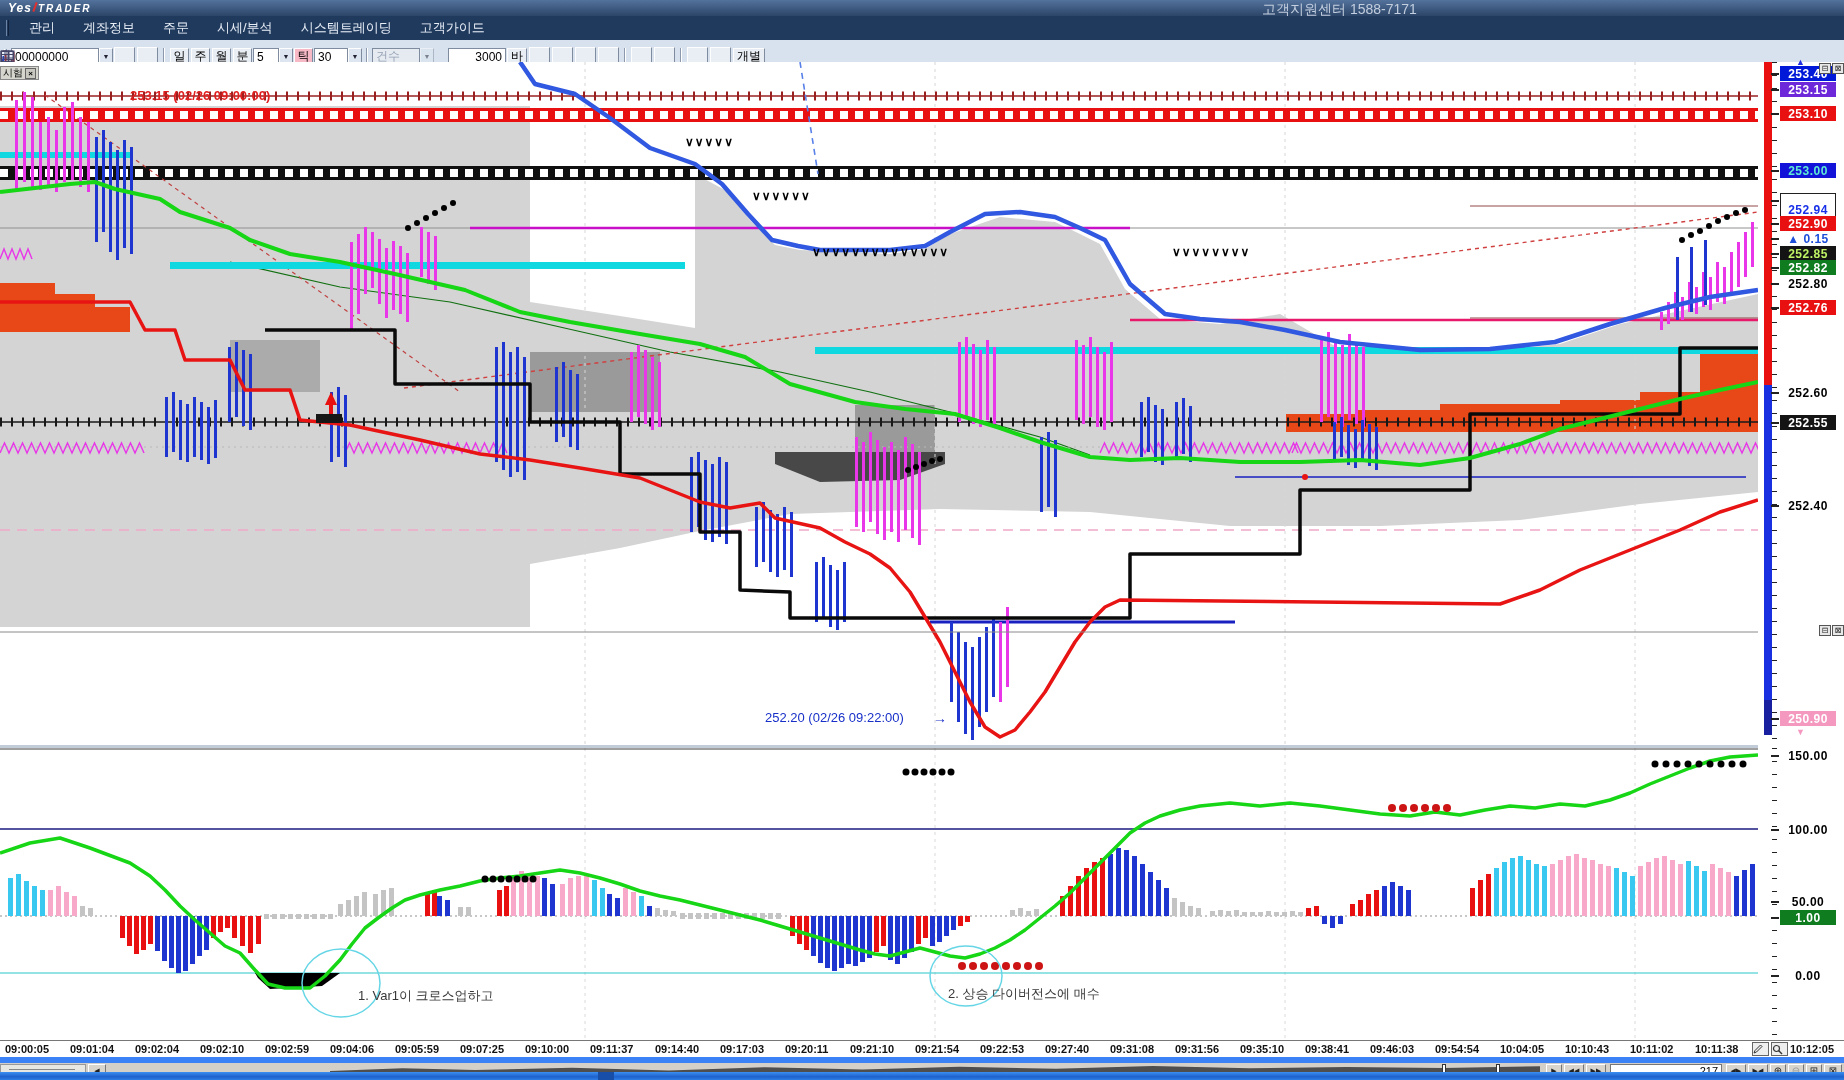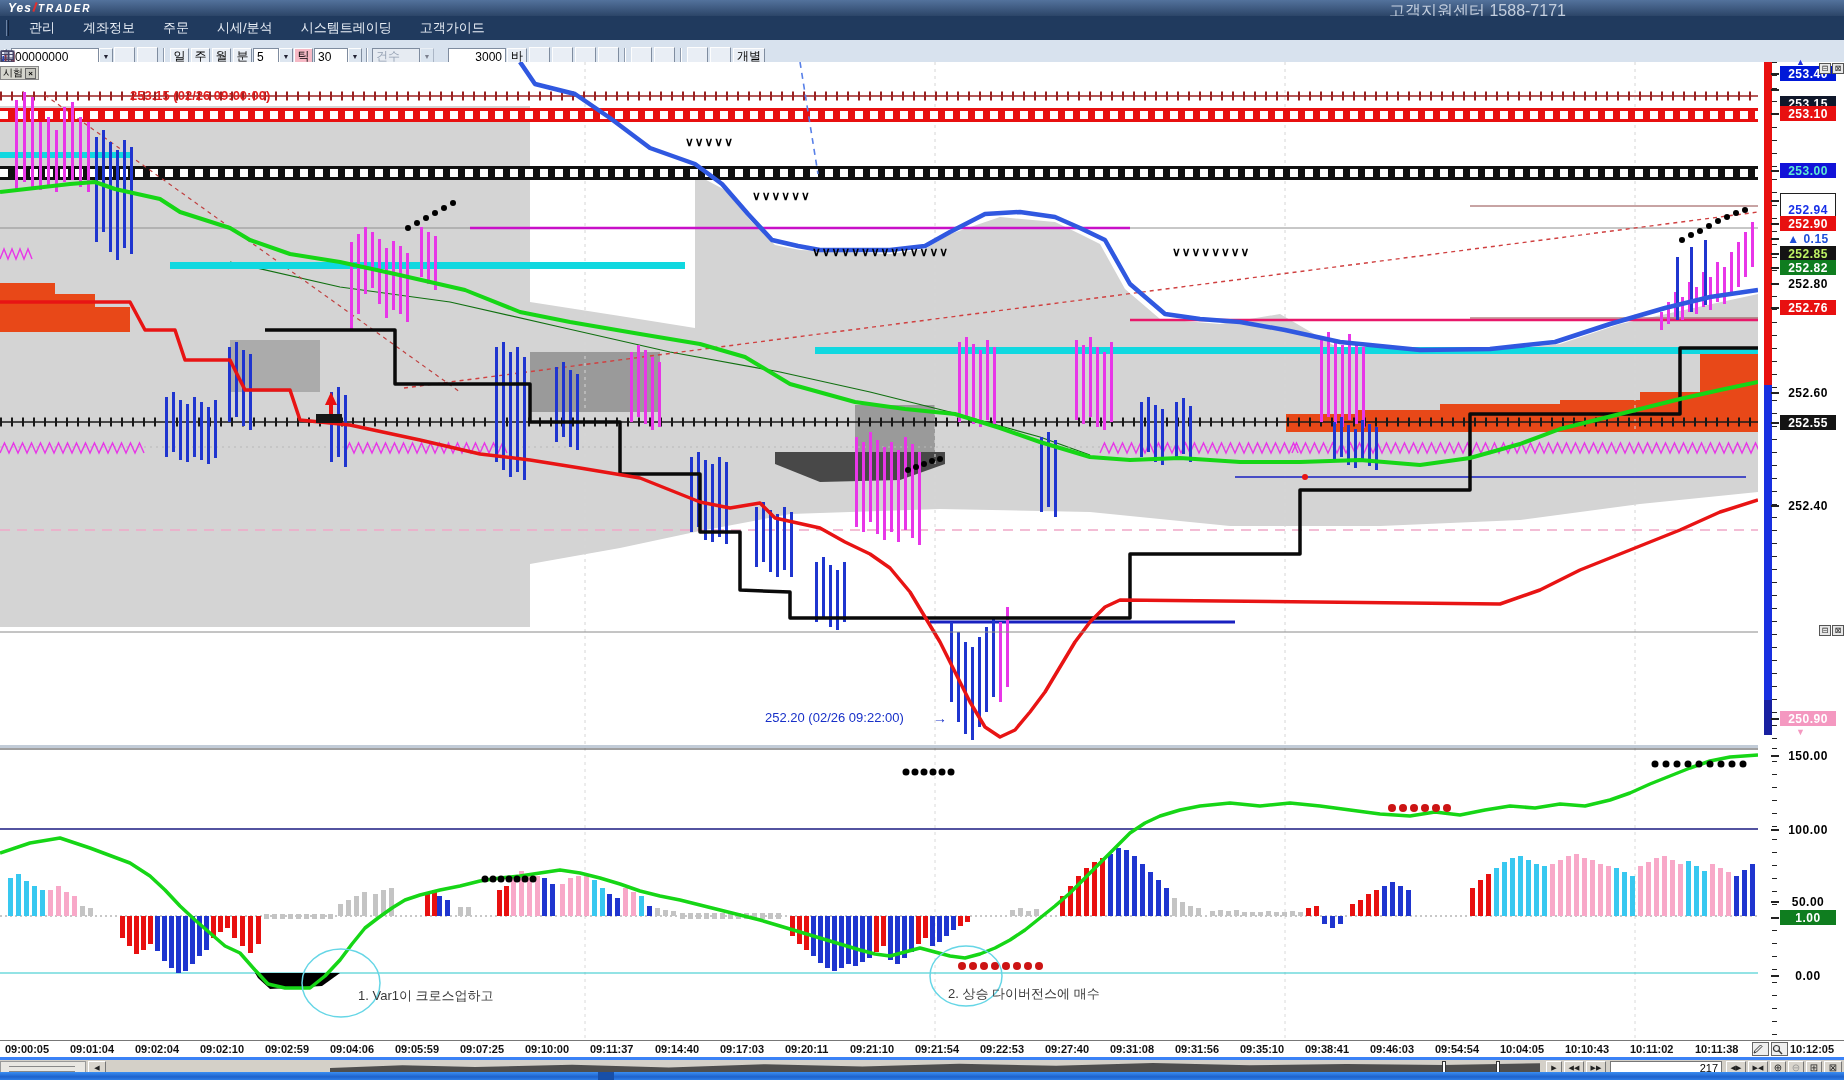--- a/index.html
+++ b/index.html
@@ -4,21 +4,21 @@
 <style>
   html,body{margin:0;padding:0;background:#9aa4b0;}
   *{box-sizing:border-box;font-family:"Liberation Sans",sans-serif;}
   .screen{position:relative;width:1844px;height:1080px;background:#fff;overflow:hidden;}
   
   .titlebar{position:absolute;left:0;top:0;width:1844px;height:16px;
     background:linear-gradient(#53729c,#2c4568);display:flex;align-items:center;}
   .logo{color:#fff;font-style:italic;font-weight:bold;font-size:12px;letter-spacing:1px;margin-left:8px;white-space:nowrap;}
   .logo .trader{font-size:10px;letter-spacing:2px;}
   .logo-slash{display:inline-block;width:2px;height:10px;background:#e03030;transform:rotate(20deg);margin:0 2px;}
-  .support{position:absolute;left:1389px;top:1px;color:#c3cede;font-size:16px;}
+  .support{position:absolute;left:1262px;top:1px;color:#c3cede;font-size:14px;}
   
   .menubar{position:absolute;left:0;top:16px;width:1844px;height:24px;background:#203a5e;
     display:flex;align-items:center;color:#e8eef6;font-size:13px;}
   .menubar .grip{width:3px;height:16px;border-left:1px solid #6d83a4;border-right:1px solid #10203a;margin:0 6px;}
   .menu-item{padding:0 14px;cursor:default;}
   
   .toolbar{position:absolute;left:0;top:40px;width:1844px;height:34px;background:#d8e2ee;
     display:flex;align-items:center;font-size:12px;border-bottom:1px solid #aab6c6;}
   .tgrip{width:3px;height:16px;border-left:1px solid #fff;border-right:1px solid #8c99ac;margin:0 4px;}
   .sep{width:2px;height:17px;border-left:1px solid #8c99ac;border-right:1px solid #fff;margin:0 4px;}
@@ -712,21 +712,21 @@
       <div class="axis-strip" style="top:0;height:323px;background:#e81010;"></div>
       <div class="axis-strip" style="top:323px;height:315px;background:#1830e0;"></div>
       <div class="axis-strip" style="top:638px;height:35px;background:#1820a0;"></div>
       <div class="tickcol" style="top:0;height:683px;"></div>
       <div class="tickcol" style="top:686px;height:292px;"></div>
       <div class="axis-tri" style="top:-4px;color:#2030e0;">▲</div>
       <div class="axis-tri" style="top:666px;color:#f498c0;">▼</div>
       <div id="price-labels">
           <div class="plabel" style="top: 4px; background: rgb(0, 24, 216); color: rgb(255, 255, 255);">253.40</div>
           <div class="ptick" style="top: 11px;"></div>
-          <div class="plabel" style="top: 34px; background: #0f172a; color: rgb(255, 255, 255); text-align: center;">253.15</div>
+          <div class="plabel" style="top: 20px; background: #6d28d9; color: rgb(255, 255, 255); text-align: center;">253.15</div>
           <div class="ptick" style="top: 27px;"></div>
           <div class="plabel" style="top: 44px; background: rgb(232, 16, 16); color: rgb(255, 255, 255);">253.10</div>
           <div class="ptick" style="top: 51px;"></div>
           <div class="plabel" style="top: 101px; background: rgb(18, 18, 216); color: #5eead4;">253.00</div>
           <div class="ptick" style="top: 108px;"></div>
           <div class="plabel" style="top: 131px; background: rgb(255, 255, 255); color: rgb(24, 48, 232); border: 1px solid rgb(32, 32, 32); height: 33px;">252.94</div>
           <div class="ptick" style="top: 138px;"></div>
           <div class="plabel" style="top: 154px; background: rgb(232, 16, 16); color: rgb(255, 255, 255);">252.90</div>
           <div class="ptick" style="top: 161px;"></div>
           <div class="plabel" style="top: 169px; color: #1d4ed8;">▲ 0.15</div>
@@ -778,21 +778,21 @@
         </span>
       <span class="ta-btn" style="left:1771px;">
         <svg width="11" height="11" viewBox="0 0 11 11">
             <circle cx="4.5" cy="4.5" r="3" fill="none" stroke="#333" stroke-width="1.2"></circle>
             <line x1="6.8" y1="6.8" x2="10" y2="10" stroke="#333" stroke-width="1.4"></line>
           </svg>
         </span>
       <span class="tlabel" style="left:1790px;">10:12:05</span>
     </div>
 
-    <div class="bcontrols-container bcontrols" style="position:absolute;left:0;top:995px;width:1844px;height:15px;background:#d4d0c8;border-top:3px solid #3b82f6;">
+    <div class="bcontrols-container bcontrols" style="position:absolute;left:0;top:995px;width:1844px;height:15px;background:#d4d0c8;border-top:6px solid #3b82f6;">
       <div class="hs-track"></div>
       <span class="nav-btn" style="left:88px;width:18px;">◀</span>
       <div class="minimap"></div>
       <div class="map-notch" style="left:1442px;"></div>
       <div class="map-notch" style="left:1496px;"></div>
       <span class="nav-btn" style="left:1546px;width:16px;">▶</span>
       <span class="nav-btn" style="left:1564px;width:20px;">◀◀</span>
       <span class="nav-btn" style="left:1586px;width:20px;">▶▶</span>
       <span class="count-box">217</span>
       <span class="nav-btn" style="left:1726px;width:20px;">◀▶</span>

